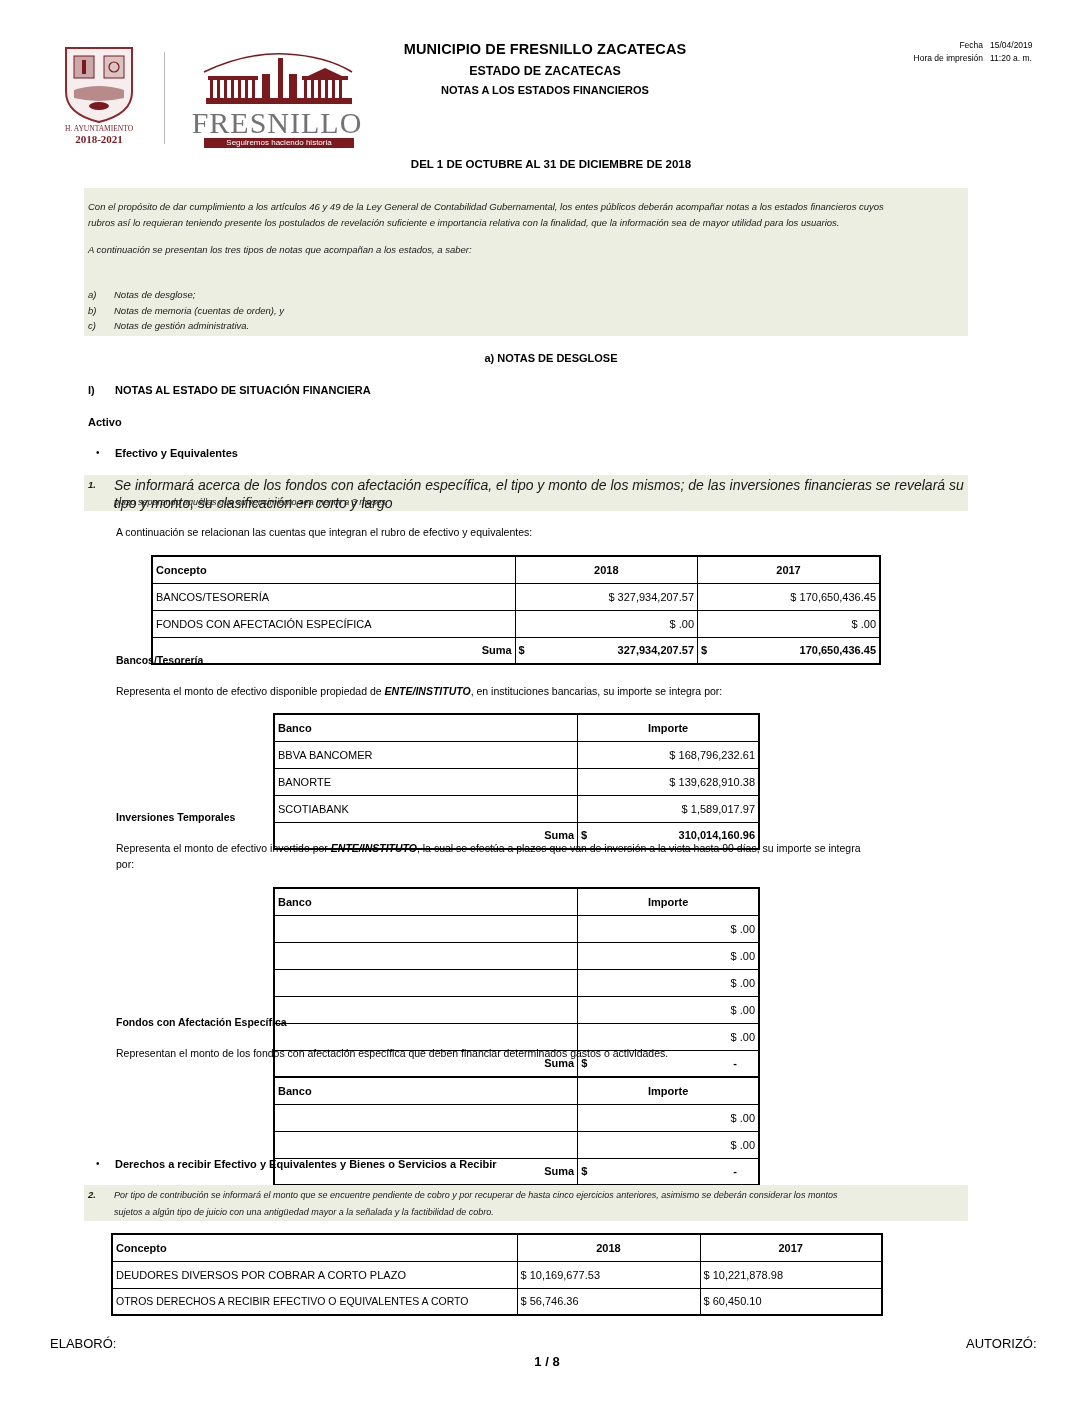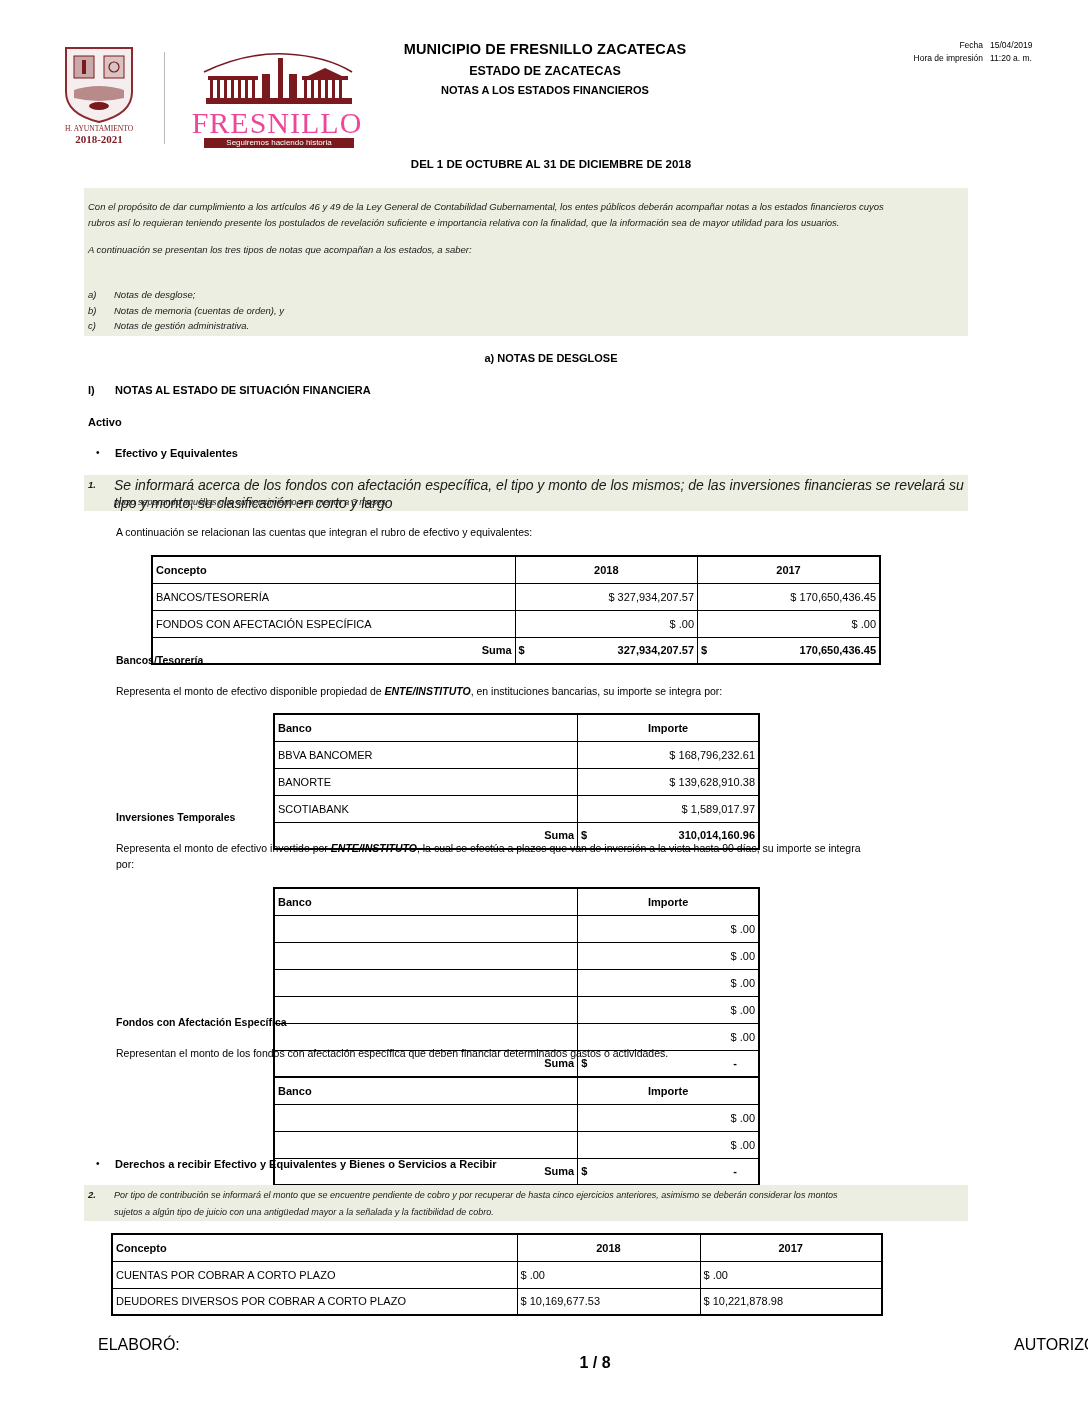--- a/index.html
+++ b/index.html
@@ -35,21 +35,21 @@
   
   table.fin { border-collapse: collapse; position: absolute; font-size: 11px; }
   table.fin td, table.fin th { border: 1.5px solid #000; height: 27px; padding: 0 3px; white-space: nowrap; overflow: hidden; }
   table.fin { border: 2.5px solid #000; }
   table.fin th { font-weight: bold; }
   table.fin th.left { text-align: left; }
   table.fin th.center { text-align: center; }
   .num { text-align: right; }
   .sum-row td { font-weight: bold; }
   .sum-cell { display: flex; justify-content: space-between; }
-  .footer-text { font-size: 16px; margin-left: 48px; }
+  .footer-text { font-size: 13px; }
 </style>
 </head>
 <body>
 
 <div class="abs logo-shield">
   <svg width="82" height="102" viewBox="0 0 82 102">
     <path d="M8 6 L74 6 L74 50 Q74 72 41 80 Q8 72 8 50 Z" fill="#f6eeee" stroke="#8a2a2f" stroke-width="2"></path>
     <rect x="16" y="14" width="20" height="22" fill="#c9a9a9" stroke="#7a1a1f" stroke-width="1"></rect>
     <rect x="46" y="14" width="20" height="22" fill="#d9c3c3" stroke="#7a1a1f" stroke-width="1"></rect>
     <circle cx="56" cy="25" r="5" fill="none" stroke="#7a1a1f" stroke-width="1.2"></circle>
@@ -80,21 +80,21 @@
       <rect x="116" y="26" width="46" height="4"></rect>
       <rect x="118" y="30" width="3" height="18"></rect>
         <rect x="125" y="30" width="3" height="18"></rect>
       <rect x="132" y="30" width="3" height="18"></rect>
         <rect x="139" y="30" width="3" height="18"></rect>
       <rect x="146" y="30" width="3" height="18"></rect>
         <rect x="153" y="30" width="3" height="18"></rect>
       <path d="M122 26 L139 18 L156 26 Z"></path>
     </g>
   </svg>
-  <div style="position:absolute;left:0;top:58px;width:182px;text-align:center;font-family:'Liberation Serif',serif;font-size:30px;color:#ec4899;letter-spacing:1px;line-height:30px;">FRESNILLO</div>
+  <div style="position:absolute;left:0;top:58px;width:182px;text-align:center;font-family:'Liberation Serif',serif;font-size:30px;color:#737373;letter-spacing:1px;line-height:30px;">FRESNILLO</div>
   <div style="position:absolute;left:18px;top:88px;width:150px;text-align:center;font-family:'Liberation Sans',sans-serif;font-size:8px;color:#ffffff;background:#7a1a1f;line-height:10px;">Seguiremos haciendo historia</div>
 </div>
 
 <div class="abs header-title">MUNICIPIO DE FRESNILLO ZACATECAS</div>
 <div class="abs header-sub1">ESTADO DE ZACATECAS</div>
 <div class="abs header-sub2">NOTAS A LOS ESTADOS FINANCIEROS</div>
 
 <div class="abs meta meta-label" style="left:893px;top:40px;">Fecha</div>
 <div class="abs meta" style="left:990px;top:40px;">15/04/2019</div>
 <div class="abs meta meta-label" style="left:893px;top:53px;">Hora de impresión</div>
@@ -281,27 +281,27 @@
 <div class="abs note-box" style="left:114px;top:1203px;width:854px;background:none;font-size:9px;">sujetos a algún tipo de juicio con una antigüedad mayor a la señalada y la factibilidad de cobro.</div>
 
 <table class="fin" style="left:111px;top:1233px;width:770px;table-layout:fixed;">
   <tbody>
       <tr>
     <th class="left" style="width:405px;">Concepto</th>
     <th class="center" style="width:183px;">2018</th>
     <th class="center" style="width:182px;">2017</th>
   </tr>
   <tr>
-    <td>CUENTAS POR COBRAR A CORTO PLAZO</td>
-    <td>$ .00</td>
-    <td>$ .00</td>
-  </tr>
-  <tr>
     <td>DEUDORES DIVERSOS POR COBRAR A CORTO PLAZO</td>
     <td>$ 10,169,677.53</td>
     <td>$ 10,221,878.98</td>
   </tr>
+  <tr>
+    <td style="font-size:10.5px;">OTROS DERECHOS A RECIBIR EFECTIVO O EQUIVALENTES A CORTO</td>
+    <td>$ 56,746.36</td>
+    <td>$ 60,450.10</td>
+  </tr>
 </tbody>
   </table>
 
 <div class="abs footer-text" style="left:50px;top:1336px;">ELABORÓ:</div>
 <div class="abs footer-text" style="left:966px;top:1336px;">AUTORIZÓ:</div>
 <div class="abs footer-text" style="left:0;top:1354px;width:1088px;text-align:center;font-weight:bold;padding-left:6px;">1 / 8</div>
 
 </body></html>

